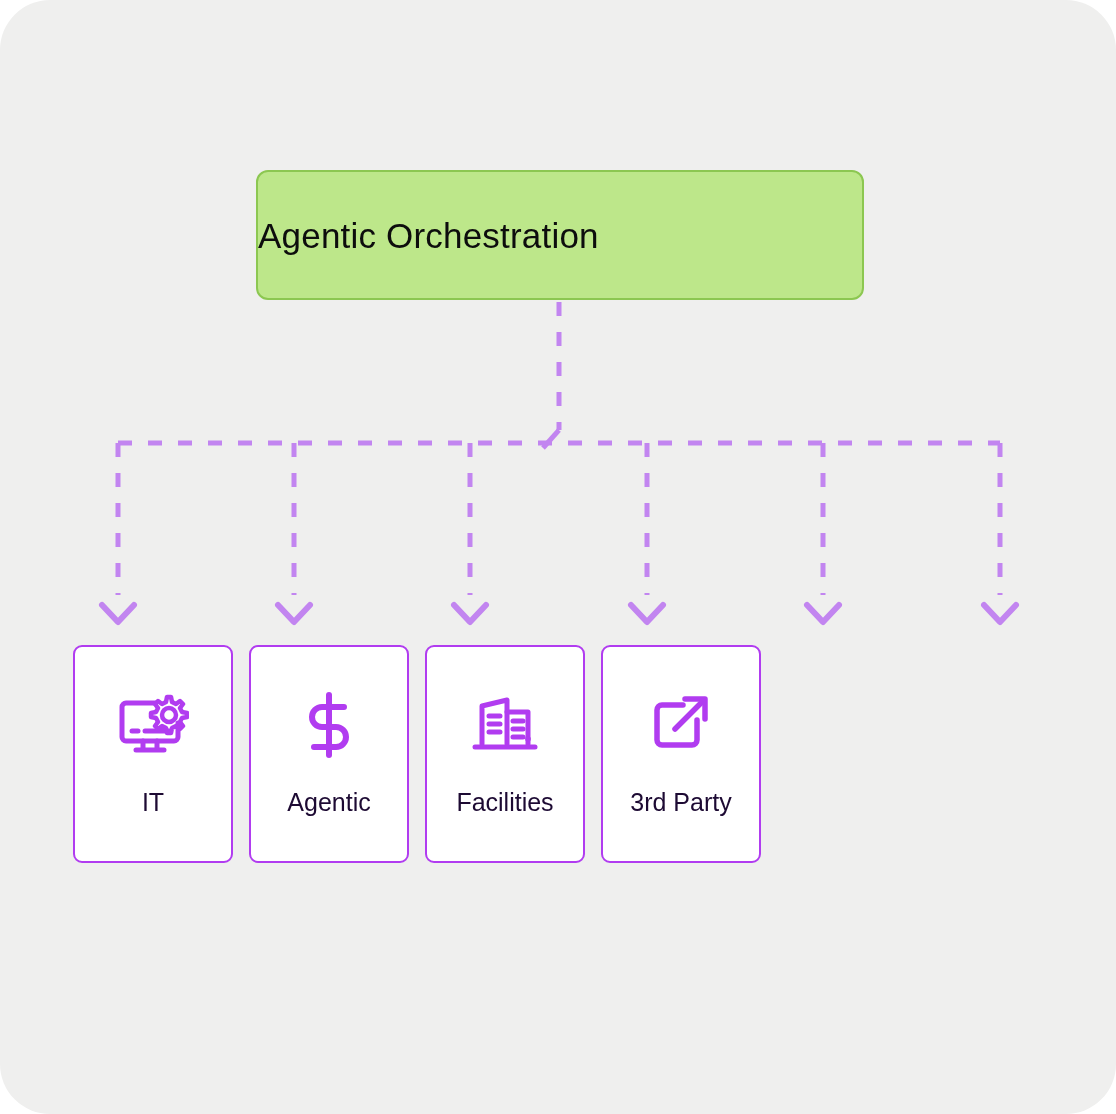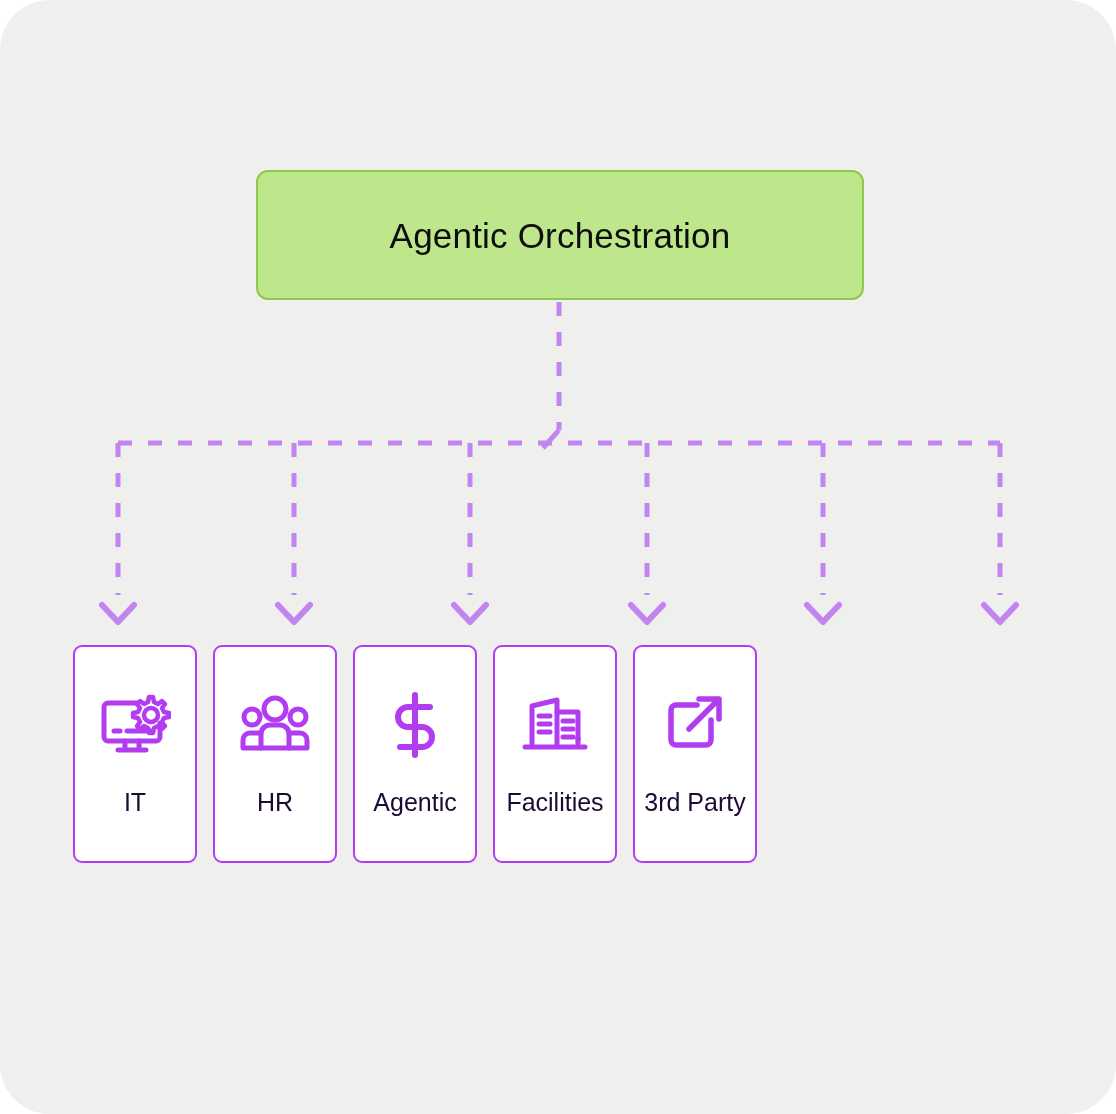--- a/index.html
+++ b/index.html
@@ -27,21 +27,21 @@
     position: absolute;
     left: 256px;
     top: 170px;
     width: 608px;
     height: 130px;
     background: #bde78a;
     border: 2px solid #8cc751;
     border-radius: 12px;
     display: flex;
     align-items: center;
-    justify-content: center;
+    justify-content: flex-start;
   }
   #root-node-label {
     font-size: 35px;
     font-weight: 400;
     color: #0d0d0d;
     letter-spacing: 0.2px;
     line-height: 1;
   }
 
   
@@ -59,21 +59,21 @@
     position: absolute;
     left: 73px;
     top: 645px;
     width: 972px;
     height: 218px;
     display: flex;
     gap: 16px;
   }
 
   .card {
-    width: 124px;
+    width: 160px;
     height: 218px;
     background: #ffffff;
     border: 2px solid #b13cf0;
     border-radius: 9px;
     display: flex;
     flex-direction: column;
     align-items: center;
     position: relative;
   }
 
@@ -156,35 +156,20 @@
                      L 59 33 L 55 35 L 54 40 L 50 40 L 49 35 L 45 33 L 41 36
                      L 38 33 L 41 29 L 39 25 L 34 24 L 34 20 L 39 19 L 41 15
                      L 38 11 L 41 8 L 45 11 L 49 9 Z"></path>
             <circle cx="52" cy="22" r="7"></circle>
           </g>
         </svg>
       </span>
       <span class="card-label">IT</span>
     </div>
 
-    <div class="card">
-      <span class="card-icon">
-        <svg width="74" height="60" viewBox="0 0 74 60">
-          <g fill="none" stroke="#b13cf0" stroke-width="5" stroke-linecap="round" stroke-linejoin="round">
-            <circle cx="37" cy="14" r="11"></circle>
-            <circle cx="14" cy="22" r="8"></circle>
-            <circle cx="60" cy="22" r="8"></circle>
-            <path d="M 23 53 L 23 39 A 9 9 0 0 1 32 30 L 42 30 A 9 9 0 0 1 51 39 L 51 53 Z"></path>
-            <path d="M 23 38 L 12 38 A 7 7 0 0 0 5 45 L 5 53 L 23 53"></path>
-            <path d="M 51 38 L 62 38 A 7 7 0 0 1 69 45 L 69 53 L 51 53"></path>
-          </g>
-        </svg>
-      </span>
-      <span class="card-label">HR</span>
-    </div>
 
     <div class="card">
       <span class="card-icon">
         <svg width="52" height="66" viewBox="0 0 52 66">
           <g fill="none" stroke="#b13cf0" stroke-width="6" stroke-linecap="round" stroke-linejoin="round">
             <path d="M 26 3 L 26 63"></path>
             <path d="M 41 15 L 19 15 A 10 10 0 0 0 19 35 L 33 35
                      A 10 10 0 0 1 33 55 L 11 55"></path>
           </g>
         </svg>

